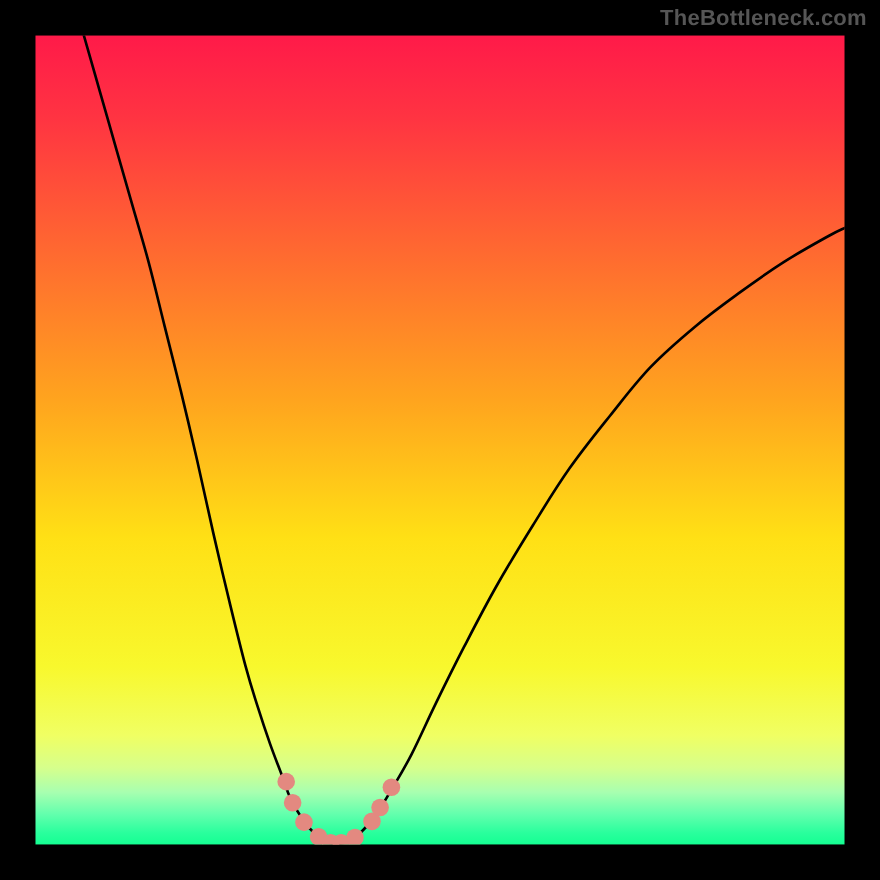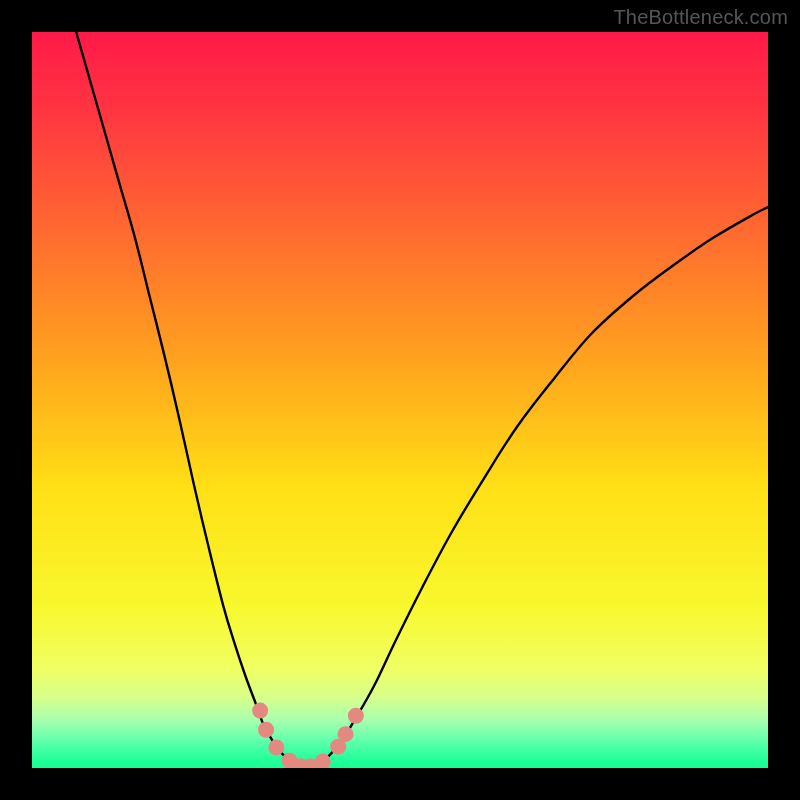--- a/index.html
+++ b/index.html
@@ -30,21 +30,21 @@
     display: block;
     width: 736px;
     height: 736px;
   }
   .watermark {
     position: absolute;
     top: 6px;
     right: 12px;
     font-family: Arial, Helvetica, sans-serif;
     font-size: 20px;
-    font-weight: 400;
+    font-weight: 700;
     color: #565656;
     letter-spacing: 0.2px;
     user-select: none;
   }
 </style>
 </head>
 <body>
 
 <div class="frame">
   <div class="plot">

